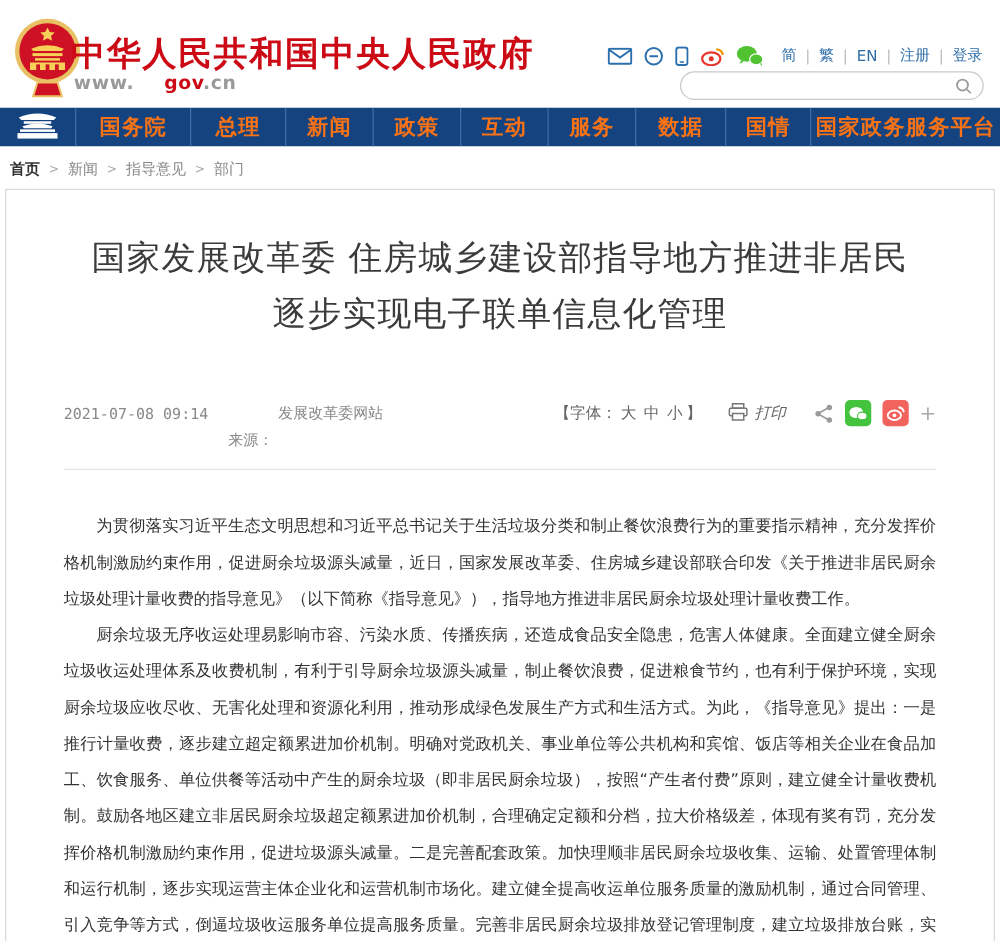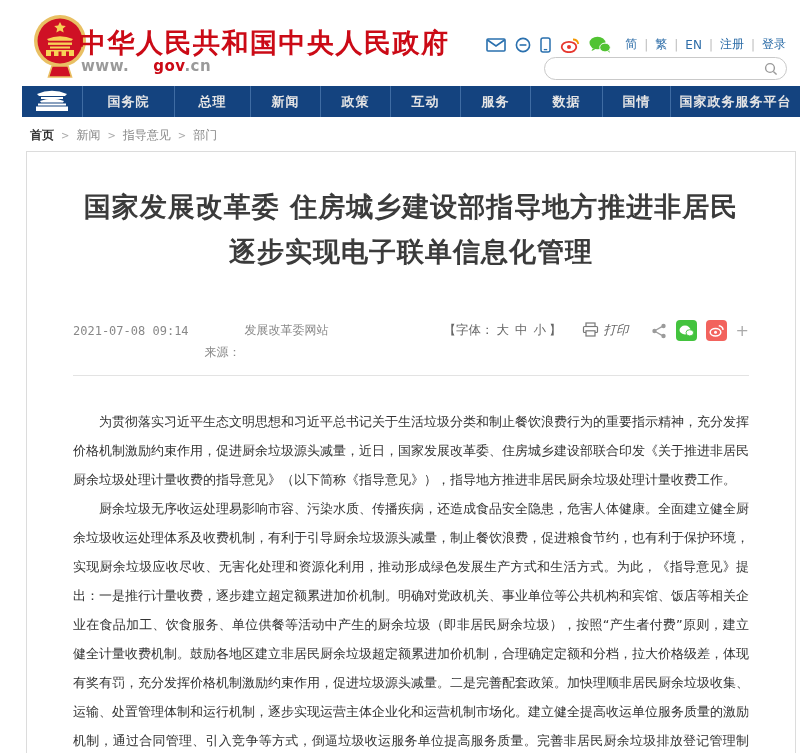--- a/index.html
+++ b/index.html
@@ -1,18 +1,18 @@
 <!DOCTYPE html>
 <html><head>
 <meta charset="utf-8">
 <title>gov.cn article</title>
 <style>
   * { box-sizing: border-box; margin: 0; padding: 0; }
   body { background:#fff; font-family:"DejaVu Sans","Liberation Sans",sans-serif; }
-  .page { position:relative; width:800px; height:753px; overflow:hidden; background:#fff; margin:0 auto;padding-left:22px; }
+  .page { position:relative; width:800px; height:753px; overflow:hidden; background:#fff; margin:0 auto; }
 
   
   header { position:relative; height:86px; background:#fff; }
   .emblem { position:absolute; left:11px; top:14px; width:54px; height:66px; cursor:pointer; }
   .site-title { position:absolute; left:57px; top:25px; font-size:27px; font-weight:bold; color:#cb0a16; letter-spacing:1.5px; white-space:nowrap; }
   .site-url { position:absolute; left:59px; top:57px; font-size:15px; font-weight:bold; color:#9a9a9a; letter-spacing:.5px; }
   .site-url .hl { color:#cb0a16;margin-left:24px; }
 
   .top-icons { position:absolute; right:14px; top:36px; display:flex; align-items:center; gap:9px; }
   .top-icons .ic { display:flex; align-items:center; cursor:pointer; }
@@ -20,32 +20,32 @@
   .lang .lnk { cursor:pointer; }
   .lang .sep { color:#bbb; }
 
   .search-box { position:absolute; right:13px; top:57px; width:243px; height:23px; border:1px solid #c9c9c9; border-radius:13px; display:flex; align-items:center; background:#fff; }
   .search-input { flex:1; height:100%; border:none; outline:none; background:transparent; padding:0 10px; font-size:12px; color:#333; }
   .search-icon { margin-right:8px; display:flex; cursor:pointer; }
 
   
   nav { display:flex; height:31px; background:#14437f; }
   .nav-home { width:60px; display:flex; align-items:center; justify-content:center; cursor:pointer; }
-  .nav-item { display:flex; align-items:center; justify-content:center; color:#e5e5e5; font-size:13px; font-weight:bold; border-left:1px solid #3f6ca3; cursor:pointer; letter-spacing:1px; }
+  .nav-item { display:flex; align-items:center; justify-content:center; color:#f97316; font-size:17px; font-weight:bold; border-left:1px solid #3f6ca3; cursor:pointer; letter-spacing:1px; }
   .w1{width:92px}.w2{width:76px}.w3{width:70px}.w4{width:70px}.w5{width:70px}.w6{width:70px}.w7{width:72px}.w8{width:68px}.w9{flex:1}
 
   
   .breadcrumb { padding:10px 0 0 8px; font-size:12px; color:#888; height:27px; display:flex; align-items:center; }
   .breadcrumb .home { color:#333; font-weight:bold; cursor:pointer; }
   .breadcrumb .crumb { cursor:pointer; }
   .breadcrumb .sep { margin:0 7px; color:#aaa; font-size:10px; }
 
   
   .content-box { margin:7px 4px 0; border:1px solid #dcdcdc; padding:32px 46px 20px; min-height:640px; background:#fff; }
-  .article-title { text-align:center; font-size:27px; font-weight:bold; color:#3b3b3b; line-height:45px; letter-spacing:1px; }
+  .article-title { text-align:center; font-size:27px; font-weight:normal; color:#3b3b3b; line-height:45px; letter-spacing:1px; }
   .meta { display:flex; justify-content:space-between; align-items:center; margin-top:26px; font-size:12px; color:#888; }
   .meta-left { display:flex; align-items:center; }
   .meta-left .date { font-family:"DejaVu Sans Mono","Liberation Mono",monospace; }
   .meta-left .src-label { margin-left:16px;margin-top:44px; }
   .meta-left .src { margin-left:4px; }
   .meta-right { display:flex; align-items:center; color:#666; font-size:12.5px; }
   .fz-link { margin:0 3px; cursor:pointer; }
   .print { display:flex; align-items:center; gap:5px; margin-left:20px; cursor:pointer;font-style:italic; }
   .share-group { display:flex; align-items:center; gap:9px; margin-left:22px; }
   .share-group .ic { display:flex; cursor:pointer; }

